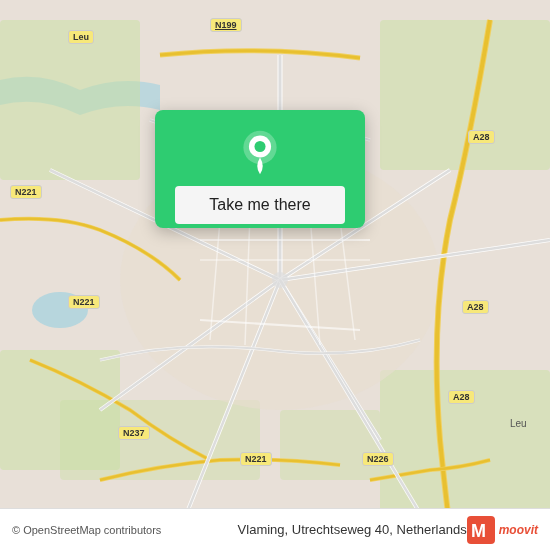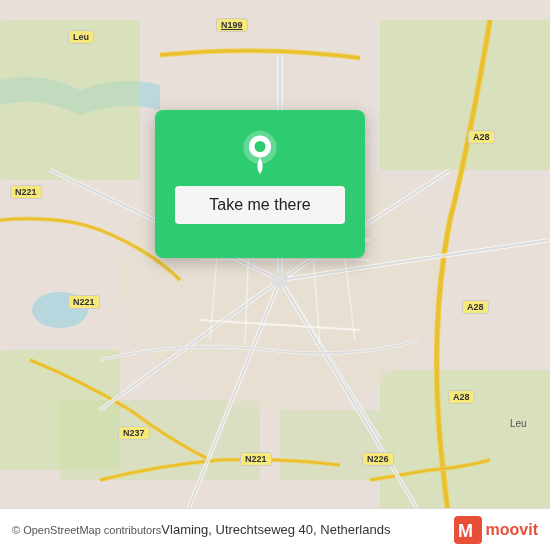--- a/index.html
+++ b/index.html
@@ -39,21 +39,21 @@
     #card-overlay {
       position: absolute;
       top: 110px;
       left: 155px;
       width: 210px;
       background-color: #2ecc71;
       border-radius: 8px;
       display: flex;
       flex-direction: column;
       align-items: center;
-      padding: 18px 20px 34px 20px;
+      padding: 18px 20px 4px 20px;
       box-shadow: 0 4px 16px rgba(0,0,0,0.25);
     }
 
     #pin-icon {
       width: 48px;
       height: 48px;
       margin-bottom: 10px;
     }
 
     #take-me-there-btn {
@@ -89,38 +89,39 @@
       align-items: center;
       gap: 4px;
       font-size: 11px;
       color: #555;
     }
 
     #address-text {
       font-size: 13px;
       color: #333;
       flex: 1;
-      text-align: left;
+      text-align: right;
     }
 
     #moovit-logo {
       display: flex;
       align-items: center;
       gap: 4px;
     }
 
     #moovit-icon {
       width: 28px;
       height: 28px;
     }
 
     #moovit-text {
-      font-size: 16px;
+      font-size: 12px;
       font-weight: bold;
       color: #e84f37;
+      font-style: italic;
     }
 
     
     .road-label {
       position: absolute;
       font-size: 9px;
       font-weight: bold;
       background: #f7e87a;
       border-radius: 3px;
       padding: 1px 4px;
@@ -202,21 +203,21 @@
     <path d="M 200 240 L 370 240" stroke="white" stroke-width="1.5" fill="none" opacity="0.5"></path>
     <path d="M 200 300 L 360 310" stroke="white" stroke-width="2" fill="none" opacity="0.6"></path>
     <path d="M 220 200 L 210 320" stroke="white" stroke-width="1.5" fill="none" opacity="0.5"></path>
     <path d="M 250 195 L 245 325" stroke="white" stroke-width="1.5" fill="none" opacity="0.5"></path>
     <path d="M 310 195 L 320 325" stroke="white" stroke-width="1.5" fill="none" opacity="0.5"></path>
     <path d="M 340 200 L 355 320" stroke="white" stroke-width="1.5" fill="none" opacity="0.5"></path>
 
     <circle cx="280" cy="260" r="8" fill="#ddd" opacity="0.7"></circle>
   </svg>
 
-  <div class="road-label" style="top:18px;left:216px;text-decoration:underline;">N199</div>
+  <div class="road-label" style="top:18px;left:210px;text-decoration:underline;">N199</div>
   <div class="road-label" style="top:30px;left:68px;">Leu</div>
   <div class="road-label" style="top:130px;left:468px;">A28</div>
   <div class="road-label" style="top:185px;left:10px;">N221</div>
   <div class="road-label" style="top:295px;left:68px;">N221</div>
   <div class="road-label" style="top:300px;left:462px;">A28</div>
   <div class="road-label" style="top:390px;left:448px;">A28</div>
   <div class="road-label" style="top:426px;left:118px;">N237</div>
   <div class="road-label" style="top:452px;left:240px;">N221</div>
   <div class="road-label" style="top:452px;left:362px;">N226</div>
   <div style="position:absolute;top:418px;left:510px;font-size:10px;color:#555;font-weight:500;">Leu</div>

